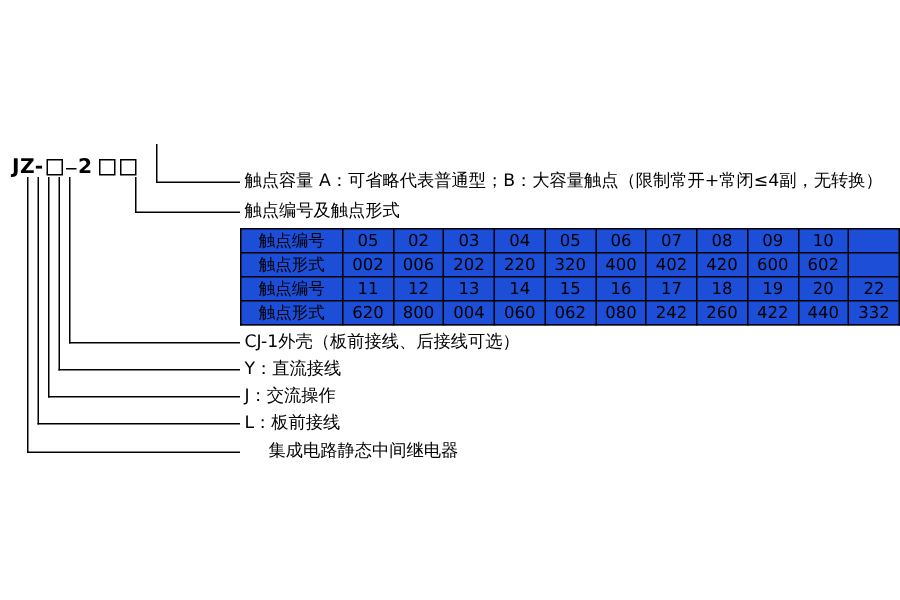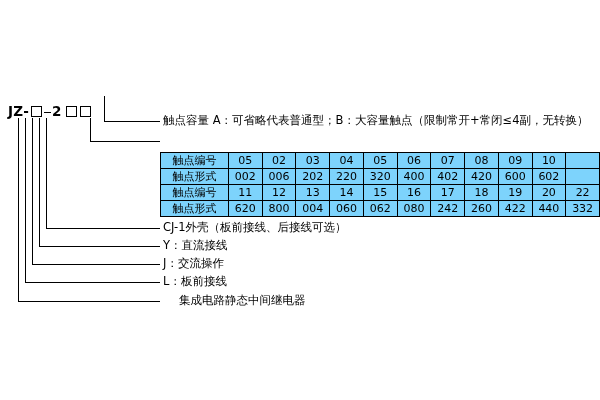--- a/index.html
+++ b/index.html
@@ -77,21 +77,21 @@
     font-family: "DejaVu Sans", "Liberation Sans", sans-serif;
   }
 
   
   .tbl {
     position: absolute;
     left: 160px;
     top: 152px;
     border-collapse: collapse;
     font-size: 11px;
-    background: #7dd3fc;
+    background: #1d4ed8;
   }
   .tbl td {
     border: 1px solid #000;
     text-align: center;
     height: 15px;
     padding: 0 2px;
     white-space: nowrap;
     font-family: "DejaVu Sans", "Liberation Sans", sans-serif;
   }
   .tbl td.head {
@@ -133,20 +133,21 @@
   <div class="vline" style="left:32px; top:118px; height:147px;"></div>
   <div class="hline" style="left:32px; top:264px; width:128px;"></div>
 
   <div class="vline" style="left:25px; top:118px; height:165px;"></div>
   <div class="hline" style="left:25px; top:282px; width:135px;"></div>
 
   <div class="vline" style="left:18px; top:118px; height:184px;"></div>
   <div class="hline" style="left:18px; top:301px; width:142px;"></div>
 
   <div class="lbl" style="left:163px; top:114px;">触点容量   A：可省略代表普通型；B：大容量触点（限制常开+常闭≤4副，无转换）</div>
+  <div class="lbl" style="left:163px; top:134px;">触点编号及触点形式</div>
   <div class="lbl" style="left:163px; top:221px;">CJ-1外壳（板前接线、后接线可选）</div>
   <div class="lbl" style="left:163px; top:239px;">Y：直流接线</div>
   <div class="lbl" style="left:163px; top:257px;">J：交流操作</div>
   <div class="lbl" style="left:163px; top:275px;">L：板前接线</div>
   <div class="lbl" style="left:163px; top:294px;margin-left:16px;">集成电路静态中间继电器</div>
 
   <table class="tbl">
     <tbody>
       <tr>
         <td class="head">触点编号</td>

